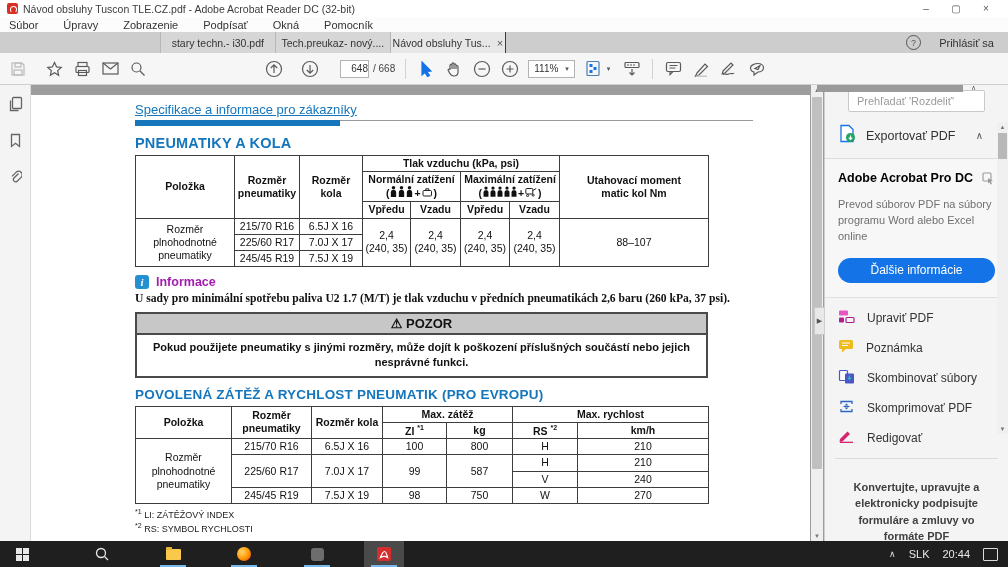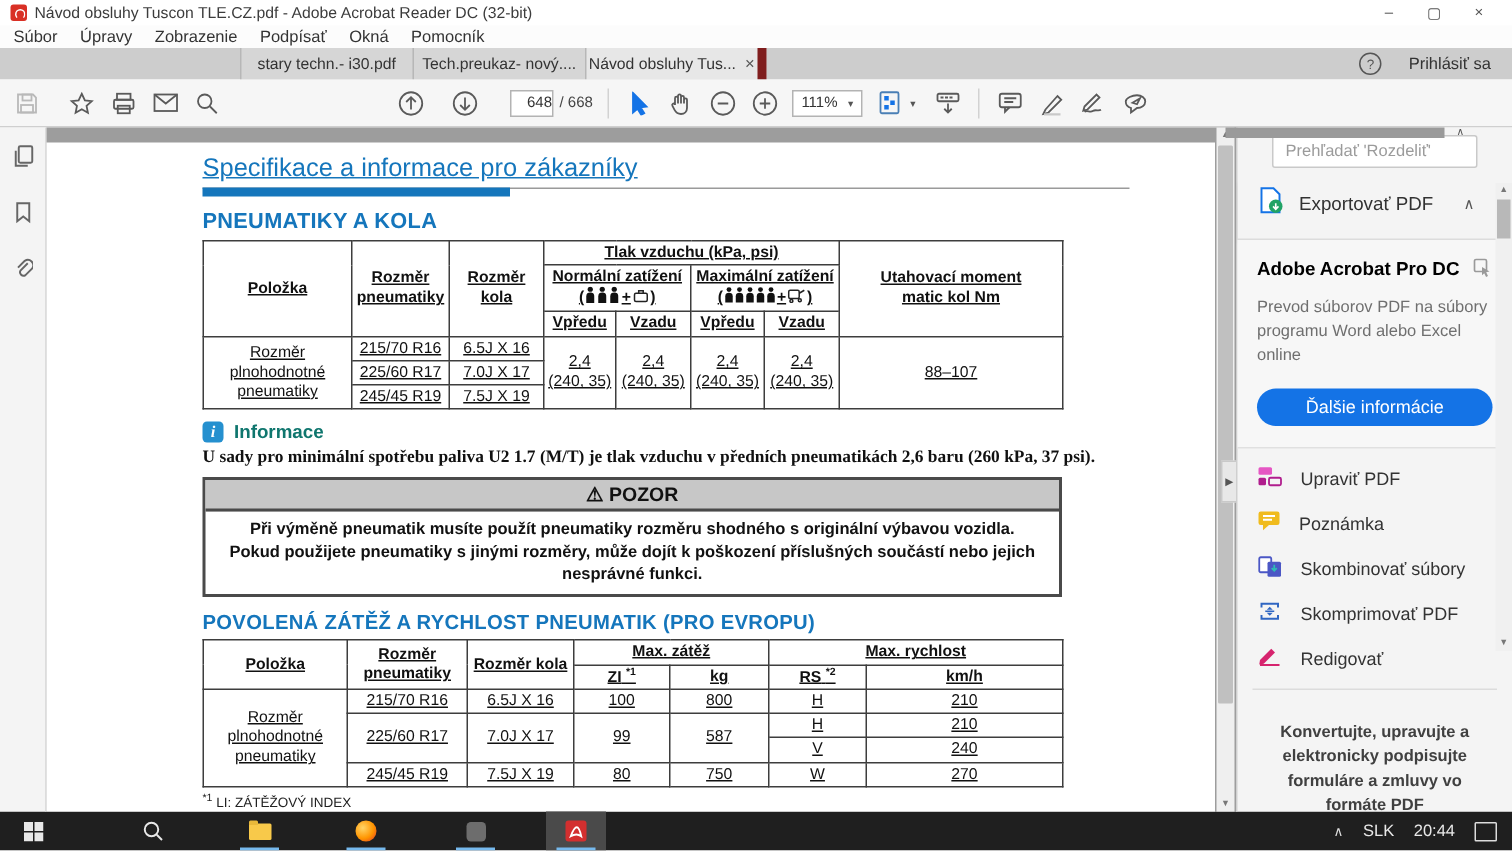--- a/index.html
+++ b/index.html
@@ -7,27 +7,27 @@
   .screen{width:1008px;height:567px;display:flex;flex-direction:column;}
 
   
   .titlebar{height:17px;background:#ffffff;display:flex;align-items:center;padding:0 7px;font-size:10.5px;color:#3c3c3c;flex:none;}
   .tb-appicon{width:11px;height:11px;background:#d93025;border-radius:2px;margin-right:5px;position:relative;flex:none;}
   .tb-appicon:after{content:"";position:absolute;left:3px;top:3px;width:5px;height:5px;border:1.5px solid #fff;border-radius:50%;border-bottom-color:transparent;}
   .wincontrols{margin-left:auto;display:flex;align-items:center;color:#555;}
   .winbtn{width:30px;text-align:center;font-size:10px;cursor:default;}
 
   
-  .menubar{height:15px;background:#fcfcfc;display:flex;align-items:center;gap:15px;padding:0 9px;font-size:11px;color:#333;flex:none;}
+  .menubar{height:15px;background:#fcfcfc;display:flex;align-items:center;gap:25px;padding:0 9px;font-size:11px;color:#333;flex:none;}
 
   
   .tabbar{height:21px;background:#cdcdcd;display:flex;align-items:stretch;font-size:11px;color:#333;flex:none;}
   .stab{display:flex;align-items:center;padding:0 15px;margin-top:32px;}
   .doctab{width:114px;display:flex;align-items:center;justify-content:center;gap:6px;background:#d6d6d6;border-left:1px solid #b7b7b7;white-space:nowrap;overflow:hidden;font-size:10.5px;}
-  .doctab.last{border-right:6px solid #7f1d1d;}
+  .doctab.last{border-right:1px solid #7f1d1d;}
   .doctab.active{background:#e7e7e7;}
   .tabclose{font-size:11px;color:#555;}
   .tabbar-right{margin-left:auto;display:flex;align-items:center;gap:18px;padding-right:14px;}
   .helpcirc{width:13px;height:13px;border:1px solid #555;border-radius:50%;font-size:9px;display:flex;align-items:center;justify-content:center;color:#555;}
 
   
   .toolbar{height:31px;background:#f6f6f6;border-bottom:1px solid #cfcfcf;display:flex;align-items:center;padding:0 4px;flex:none;position:relative;}
   .tool-ic{width:28px;height:24px;display:flex;align-items:center;justify-content:center;flex:none;}
   .tool-ic svg{stroke:#5a5a5a;fill:none;stroke-width:1.2;}
   .tool-ic.dim svg{stroke:#b9b9b9;}
@@ -47,35 +47,35 @@
 
   .docarea{flex:1;background:#9d9d9d;position:relative;min-width:0;}
   .page{position:absolute;left:0;top:10px;right:14px;bottom:0;background:#fff;padding:7px 42px 0 104px;box-sizing:border-box;overflow:hidden;}
 
   .vscroll{position:absolute;right:1px;top:0;bottom:0;width:12px;background:#efefef;}
   .vscroll .arr{position:absolute;left:0;width:12px;text-align:center;font-size:6px;color:#777;}
   .vthumb{position:absolute;left:1px;width:10px;background:#c0c0c0;border-radius:1px;}
   .collapse-arrow{position:absolute;right:0;top:222px;width:9px;height:26px;display:flex;align-items:center;justify-content:center;font-size:7px;color:#555;background:#e8e8e8;border:1px solid #c9c9c9;border-right:none;}
 
   
-  .crumb{color:#1576bc;font-size:17px;text-decoration:underline;width:max-content;}
+  .crumb{color:#1576bc;font-size:13px;text-decoration:underline;width:max-content;}
   .rule{width:618px;height:5px;margin-top:3px;position:relative;border-top:1px solid #9a9a9a;}
   .rule-blue{position:absolute;left:0;top:-1px;width:205px;height:6px;background:#1576bc;}
   .h1blue{color:#1576bc;font-weight:bold;font-size:14.5px;margin:9px 0 4px;letter-spacing:.2px;}
   table.t{border-collapse:collapse;table-layout:fixed;font-size:10.5px;color:#111;}
-  table.t th,table.t td{border:1px solid #3d3d3d;text-align:center;vertical-align:middle;padding:1px 2px;line-height:1.25;text-decoration:underline;}
+  table.t th,table.t td{border:1px solid #3d3d3d;text-align:center;vertical-align:middle;padding:1px 2px;line-height:1.25;}
   table.t th{font-weight:bold;}
   table.t td{font-weight:normal;}
   .pre{white-space:pre-line;}
   .iconrow{display:flex;align-items:center;justify-content:center;gap:1px;font-weight:bold;}
   .iconrow svg{fill:#111;}
   .iconrow .lug svg{fill:none;stroke:#222;stroke-width:1;}
   .inforow{display:flex;align-items:center;gap:7px;margin:8px 0 3px;}
   .info-icon{width:14px;height:14px;background:#2590cf;color:#fff;border-radius:3px;font:italic bold 11px "Liberation Serif",serif;display:flex;align-items:center;justify-content:center;flex:none;}
-  .info-title{font-weight:bold;font-size:12.5px;color:#0f766e;}
+  .info-title{font-weight:bold;font-size:12.5px;color:#a21caf;}
   .info-text{font-family:"Liberation Serif",serif;font-weight:bold;font-size:11.6px;color:#111;}
   .pozor{border:2px solid #4a4a4a;margin:7px 0 9px;width:573px;box-sizing:border-box;}
   .pozor-head{background:#c7c7c7;border-bottom:2px solid #4a4a4a;text-align:center;font-weight:bold;font-size:13px;padding:2px 0;color:#111;}
   .pozor-body{padding:5px 10px 6px;text-align:center;font-weight:bold;font-size:11px;line-height:1.35;color:#111;}
   .footnotes{font-size:9px;color:#222;margin-top:3px;line-height:1.35;}
 
   
   .rightpanel{width:183px;background:#f4f4f4;border-left:1px solid #cfcfcf;position:relative;flex:none;display:flex;flex-direction:column;}
   .topstrip{height:8px;position:relative;}
   .graybar{position:absolute;left:-8px;top:0;width:146px;height:7px;background:#9a9a9a;}
@@ -424,21 +424,20 @@
           <span class="info-title">Informace</span>
         </div>
         <div class="info-text">U sady pro minimální spotřebu paliva U2 1.7 (M/T) je tlak vzduchu v předních pneumatikách 2,6 baru (260 kPa, 37 psi).</div>
 
         <div class="pozor">
           <div class="pozor-head">
             <span>⚠</span>
             <span>POZOR</span>
           </div>
           <div class="pozor-body">
-            <div>Při výměně pneumatik musíte použít pneumatiky rozměru shodného s originální výbavou vozidla.</div>
             <div>Pokud použijete pneumatiky s jinými rozměry, může dojít k poškození příslušných součástí nebo jejich nesprávné funkci.</div>
           </div>
         </div>
 
         <div class="h1blue" style="font-size:13.5px;margin:0 0 4px">POVOLENÁ ZÁTĚŽ A RYCHLOST PNEUMATIK (PRO EVROPU)</div>
 
         <table class="t">
           <colgroup>
               <col style="width:96px">
               <col style="width:80px">
@@ -481,21 +480,21 @@
             <td>H</td>
             <td>210</td>
           </tr>
           <tr>
             <td>V</td>
             <td>240</td>
           </tr>
           <tr>
             <td>245/45 R19</td>
             <td>7.5J X 19</td>
-            <td>80</td>
+            <td>98</td>
             <td>750</td>
             <td>W</td>
             <td>270</td>
           </tr>
         </tbody>
           </table>
 
         <div class="footnotes">
           <div><sup style="font-size:7px">*1</sup> <span>LI: ZÁTĚŽOVÝ INDEX</span></div>
           <div><sup style="font-size:7px">*2</sup> <span>RS: SYMBOL RYCHLOSTI</span></div>

